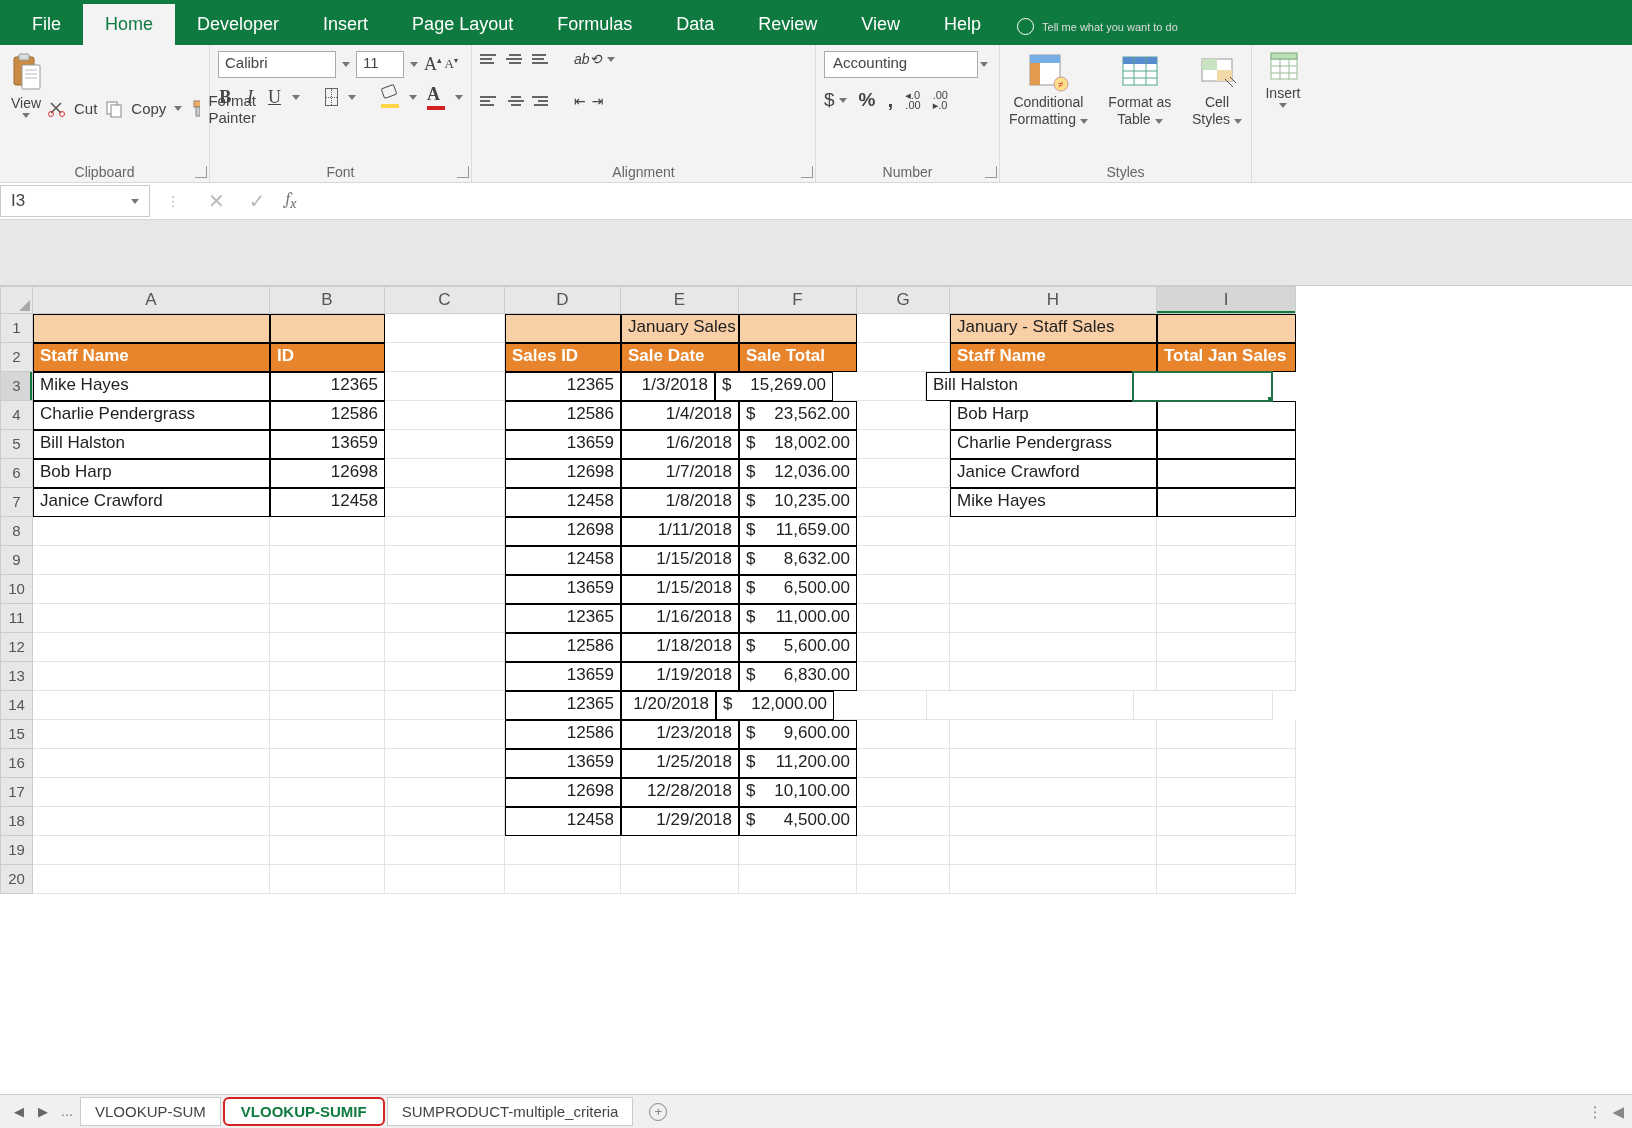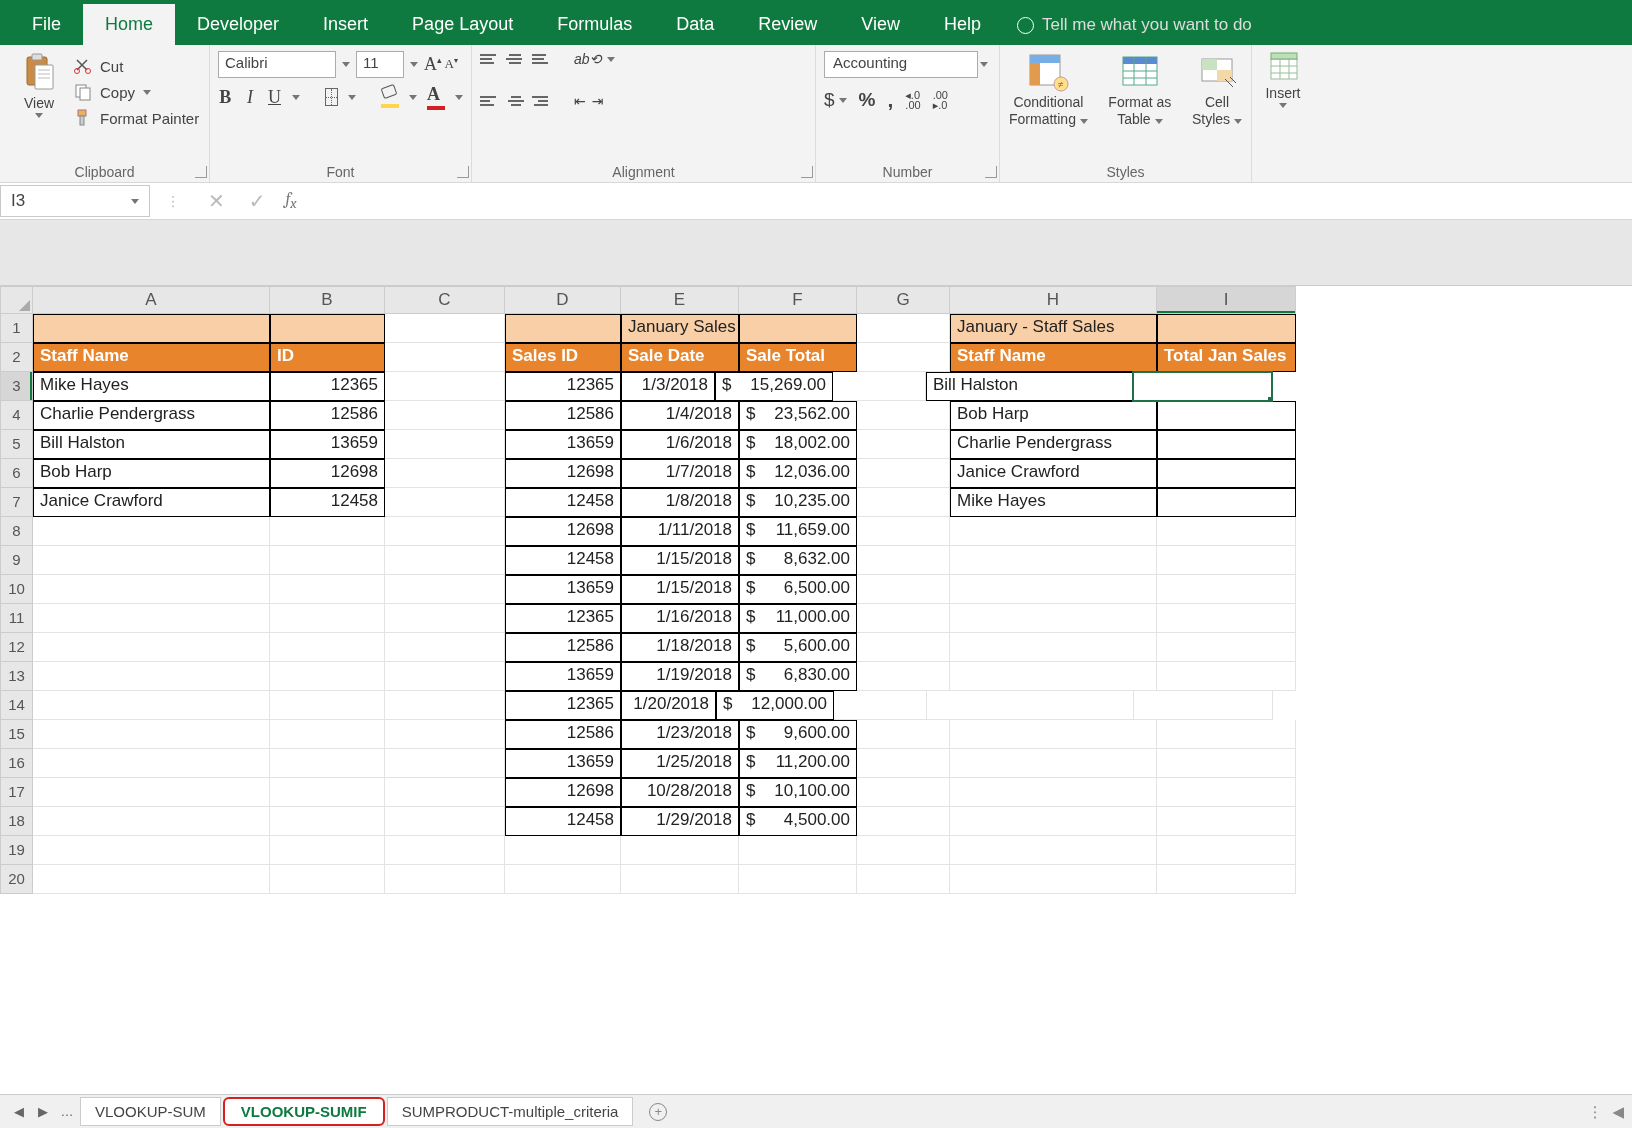--- a/index.html
+++ b/index.html
@@ -4,32 +4,32 @@
 <style>
   * { box-sizing: border-box; margin: 0; padding: 0; }
   body { font-family: "Segoe UI", Tahoma, sans-serif; font-size: 14px; background: #fff; width: 1632px; height: 1128px; overflow: hidden; color: #444; }
 
   
   .tab-bar { background: #0f7a3f; height: 45px; display: flex; align-items: flex-end; padding: 0 10px; }
   .tab { color: #fff; font-size: 18px; padding: 10px 22px; cursor: pointer; }
   .tab.active { background: #f3f3f3; color: #0f7a3f; font-weight: 400; }
   .tellme { display: flex; align-items: center; gap: 8px; padding: 0 14px 10px; }
   .bulb { width: 17px; height: 17px; border: 1.6px solid #fff; border-radius: 50%; position: relative; }
-  .tellme span { color: #ddd; font-size: 17px; }
+  .tellme span { color: #ddd; font-size: 11px; }
 
   
   .ribbon { background: #f3f3f3; height: 138px; display: flex; border-bottom: 1px solid #d8d8d8; }
   .group { border-right: 1px solid #dcdcdc; position: relative; padding: 6px 8px 0; display: flex; flex-direction: column; }
   .group-label { text-align: center; color: #666; font-size: 14px; padding: 4px 0 2px; }
   .dlaunch { position: absolute; right: 2px; bottom: 4px; width: 12px; height: 12px; border: 1px solid #999; border-top:0; border-left:0; }
 
   .clipboard-row { display: flex; flex: 1; }
   .paste { display: flex; flex-direction: column; align-items: center; justify-content: flex-start; width: 62px; gap: 2px; font-size: 14px; color:#444; }
   .paste svg { margin-top: 2px; }
-  .clip-col { display: flex; flex-direction: column; gap: 8px; justify-content: flex-start; padding-top: 6px; padding-left:4px; }
+  .clip-col { display: flex; flex-direction: row; gap: 8px; justify-content: flex-start; padding-top: 6px; padding-left:4px; }
   .clip-item { display: flex; align-items: center; gap: 8px; font-size: 15px; color:#444; }
   .dd-tri { width: 0; height: 0; border-left: 4px solid transparent; border-right: 4px solid transparent; border-top: 5px solid #767676; display:inline-block; }
 
   .font-top { display: flex; align-items: center; gap: 3px; margin-bottom:6px; }
   .font-name { width: 118px; height: 27px; background:#fff; border:1px solid #ababab; padding:2px 6px; font-size:15px; position:relative; }
   .font-size { width: 48px; height: 27px; background:#fff; border:1px solid #ababab; padding:2px 6px; font-size:15px; }
   .tiny-drop { width:14px; display:inline-flex; justify-content:center;}
   .Aa-big { font-size: 18px; font-family: "Times New Roman", serif; color:#444; }
   .Aa-small { font-size: 13px; font-family: "Times New Roman", serif; color:#444; }
   .font-bot { display:flex; align-items:center; gap:10px; margin-top:4px; }
@@ -598,21 +598,21 @@
           </div>
           <div class="c " style="width: 93px;"></div>
           <div class="c " style="width: 207px;"></div>
           <div class="c " style="width: 139px;"></div>
         </div>
         <div class="row">
           <div class="c " style="width: 237px;"></div>
           <div class="c " style="width: 115px;"></div>
           <div class="c " style="width: 120px;"></div>
           <div class="c bord ra" style="width: 116px;">12698</div>
-          <div class="c bord ra" style="width: 118px;">10/28/2018</div>
+          <div class="c bord ra" style="width: 118px;">12/28/2018</div>
           <div class="c bord cur" style="width: 118px;">
             <span>$</span>
             <span>10,100.00</span>
           </div>
           <div class="c " style="width: 93px;"></div>
           <div class="c " style="width: 207px;"></div>
           <div class="c " style="width: 139px;"></div>
         </div>
         <div class="row">
           <div class="c " style="width: 237px;"></div>

